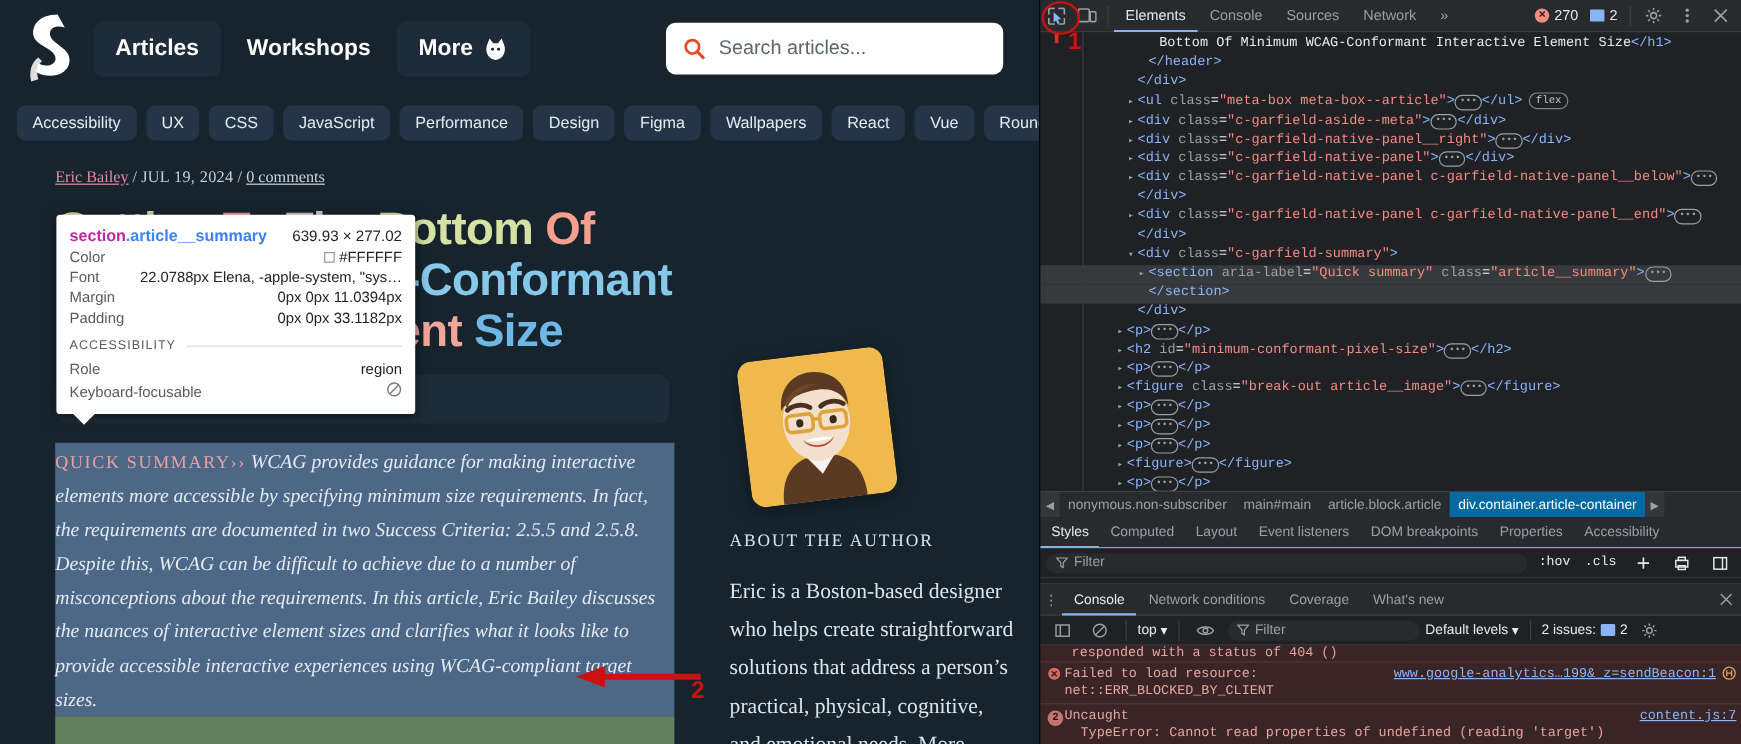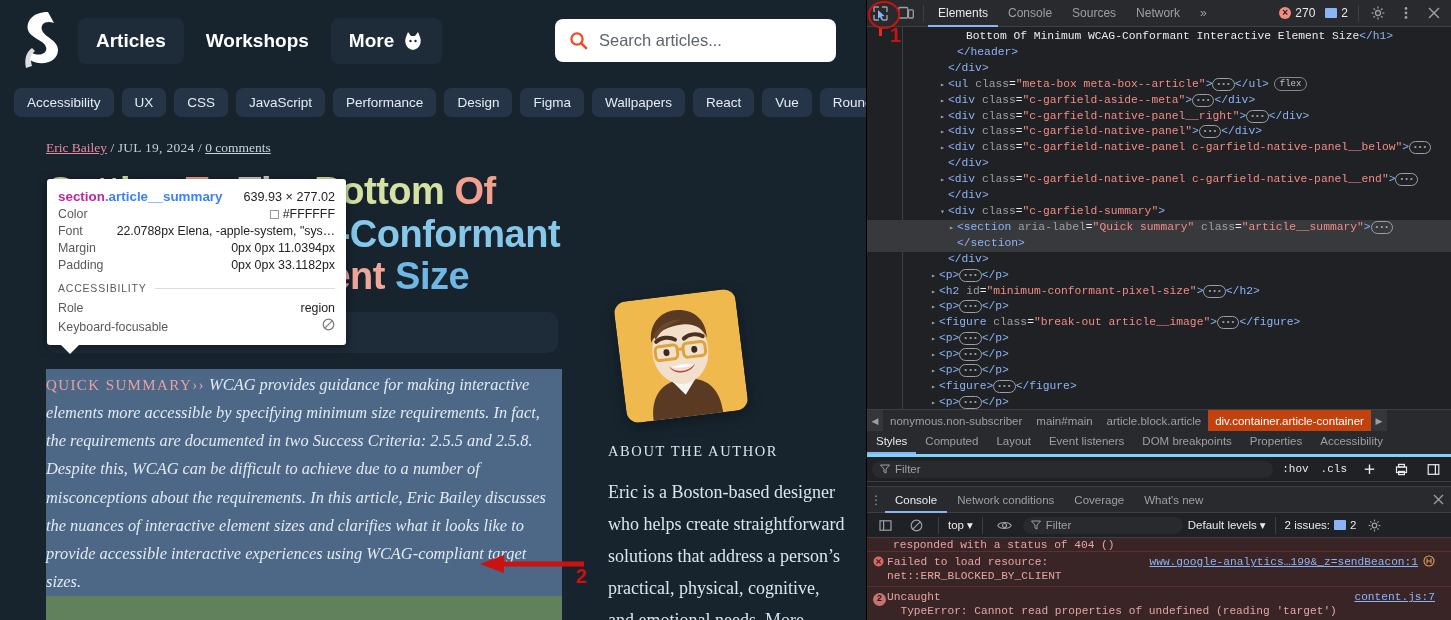--- a/index.html
+++ b/index.html
@@ -361,28 +361,28 @@
     display:flex; align-items:center; justify-content:center;
     color:#9aa0a6; font-size: 9px;
     background: #35363a;
     cursor: pointer;
   }
   .crumb {
     padding: 0 7px; height: 22px; line-height: 22px;
     color: #9aa0a6; font-size: 11.5px; white-space: nowrap;
     cursor: pointer;
   }
-  .crumb.sel { background: #c2410c; color: #fff; }
+  .crumb.sel { background: #0369a1; color: #fff; }
 
   
   .styles-tabs {
     height: 26px;
     background: #292a2d;
-    display: flex; align-items: flex-end;
-    border-bottom: 3px solid #7dd3fc;
+    display: flex; align-items: flex-start;
+    border-bottom: 1px solid #7dd3fc;
     flex: 0 0 auto;
     overflow: hidden;
   }
   .st-tab {
     padding: 0 9px; height: 26px; line-height: 26px;
     color: #9aa0a6; font-size: 11.5px; white-space: nowrap; cursor: pointer;
   }
   .st-tab.sel { color: #e8eaed; box-shadow: inset 0 -2px 0 #8ab4f8; }
 
   .filter-row {
@@ -451,21 +451,21 @@
     color: #e6a3a0;
     background: #3a2526;
     padding: 0 0 0 26px;
     white-space: pre;
     overflow: hidden;
     height: 13px;
   }
   .log-err {
     background: #3a2526;
     border-top: 1px solid #5c3030;
-    padding: 3px 16px 3px 6px;
+    padding: 3px 4px 3px 6px;
     display: flex;
     color: #e6a3a0;
     position: relative;
   }
   .log-icon { width: 14px; flex: 0 0 14px; padding-top: 1px; }
   .log-body { flex: 1 1 auto; white-space: pre-wrap; }
   .log-src { color: #8ab4f8; text-decoration: underline; white-space: nowrap; padding-left: 6px; }
   .circ-num {
     display:inline-block; width: 13px; height: 13px; border-radius: 50%;
     background: #c5746f; color: #2b1718; font-size: 9px; font-weight: bold;

